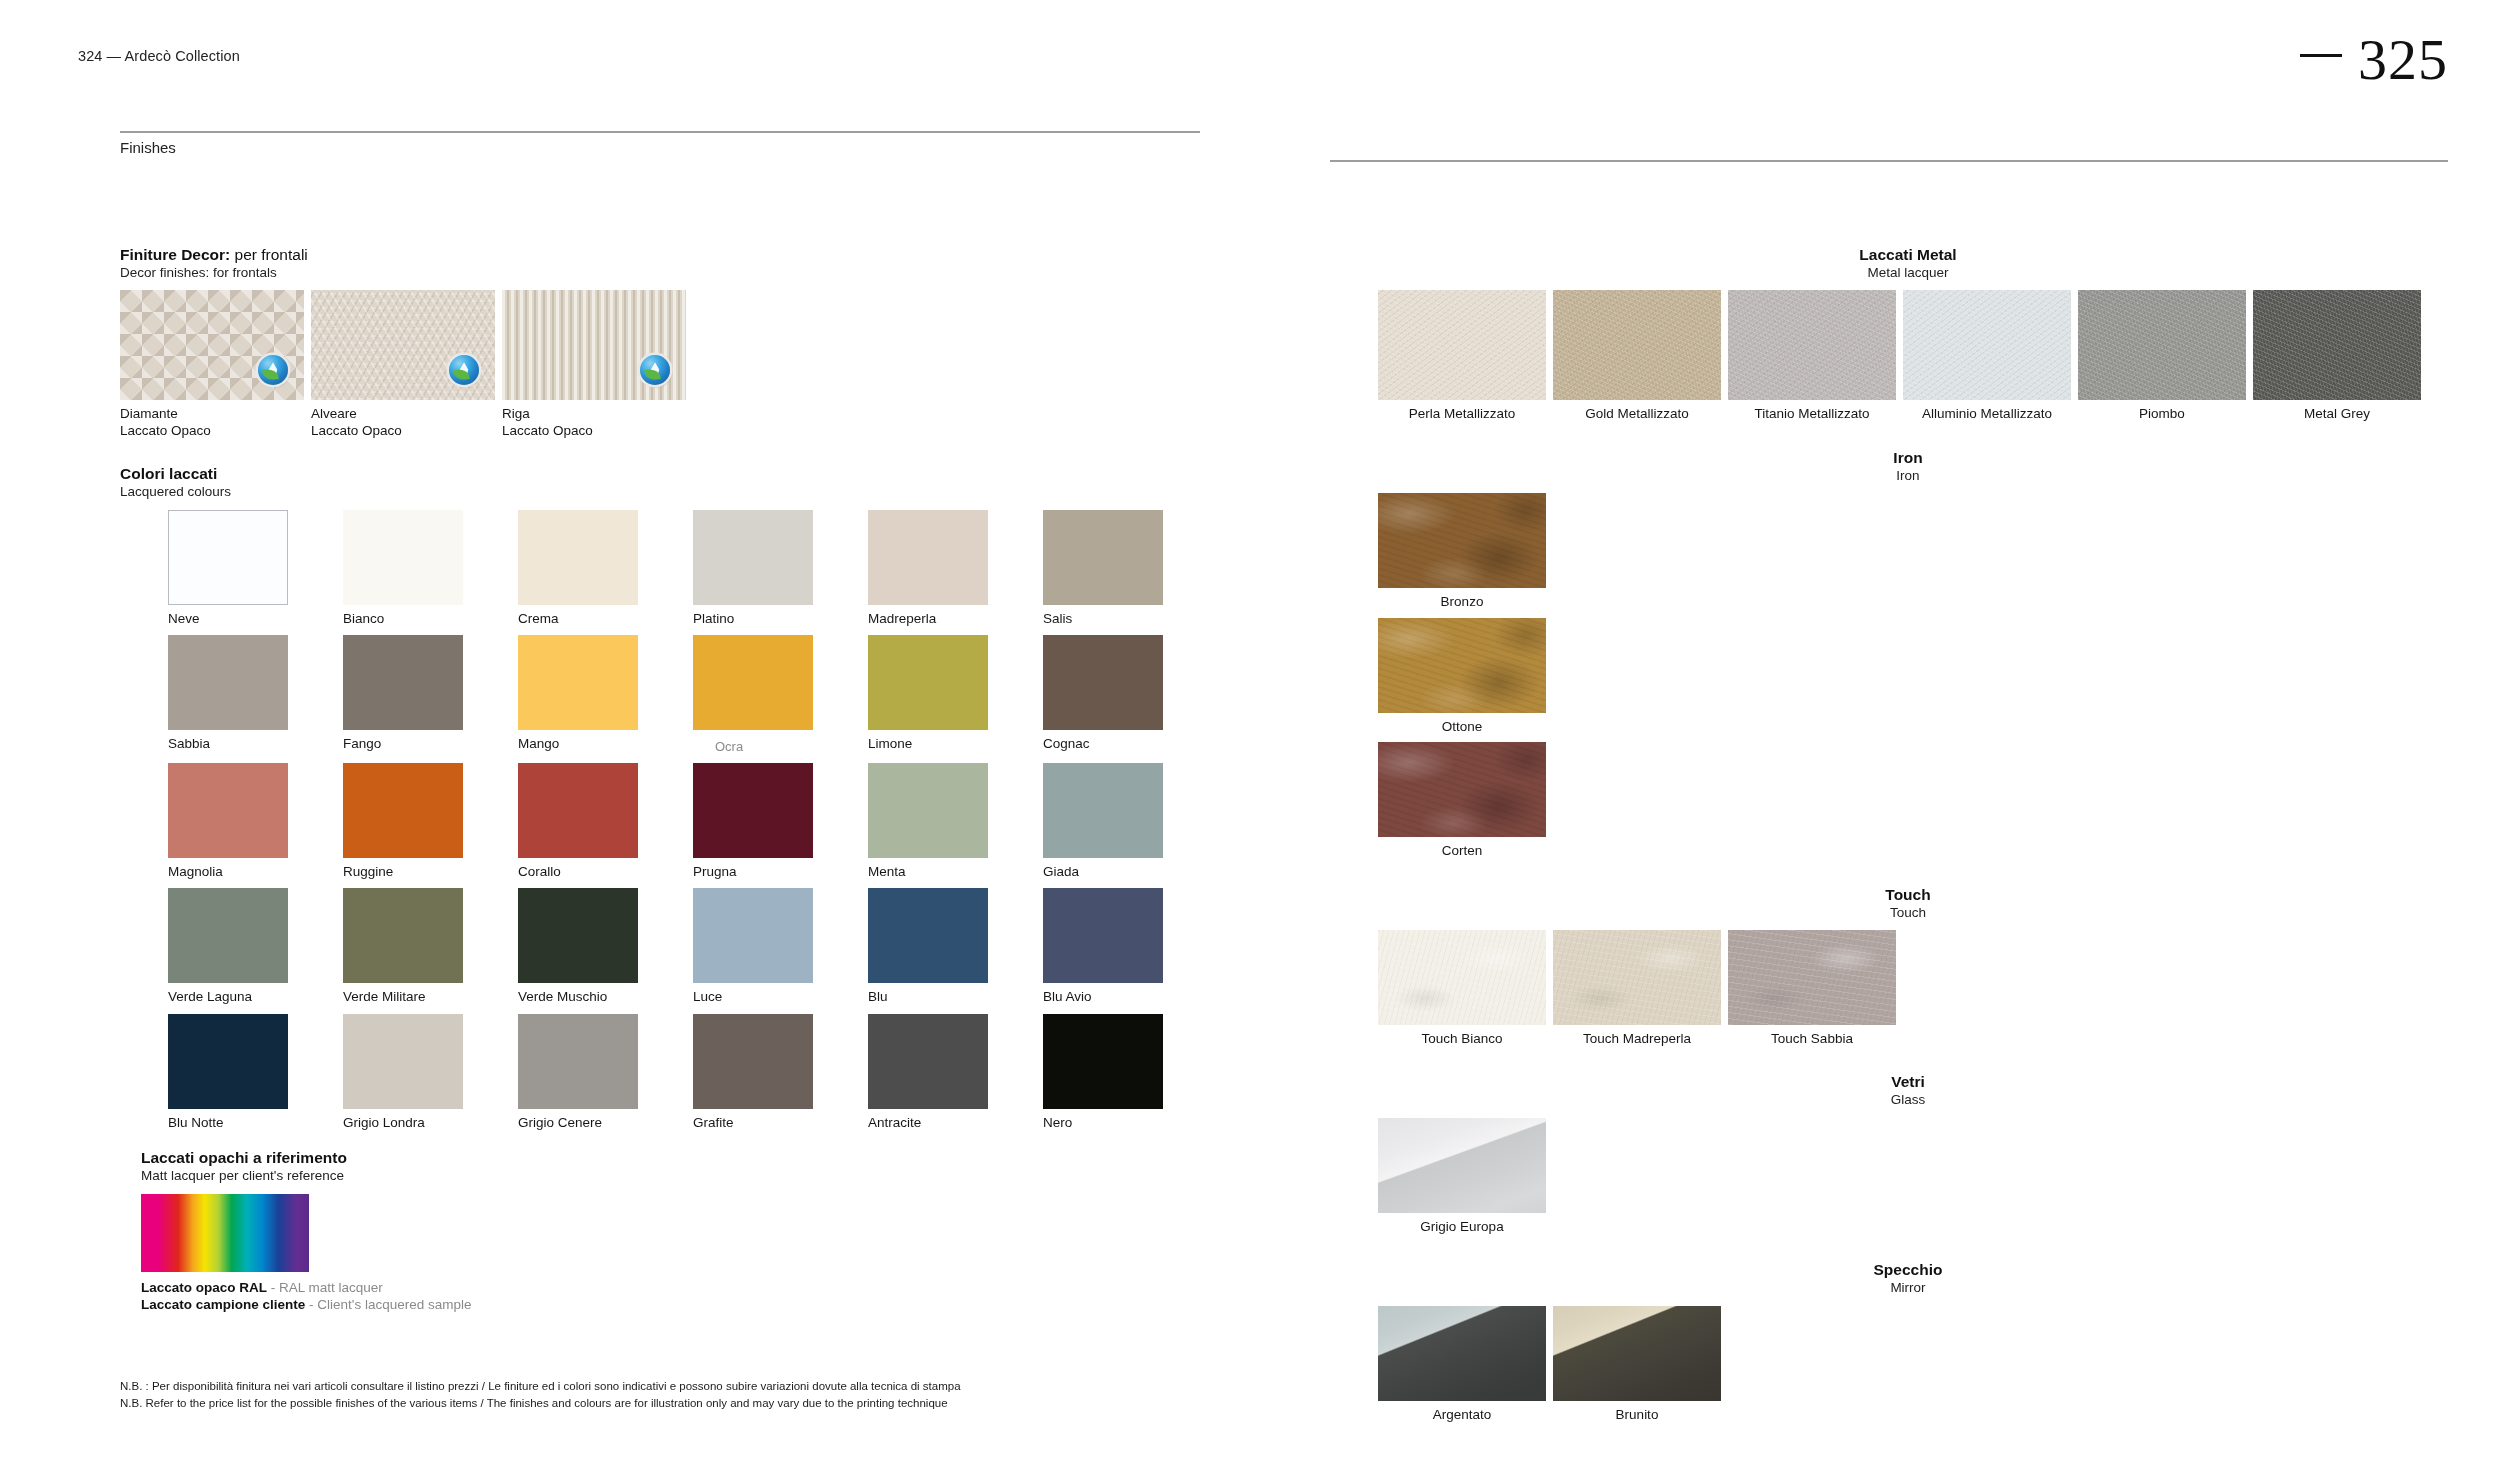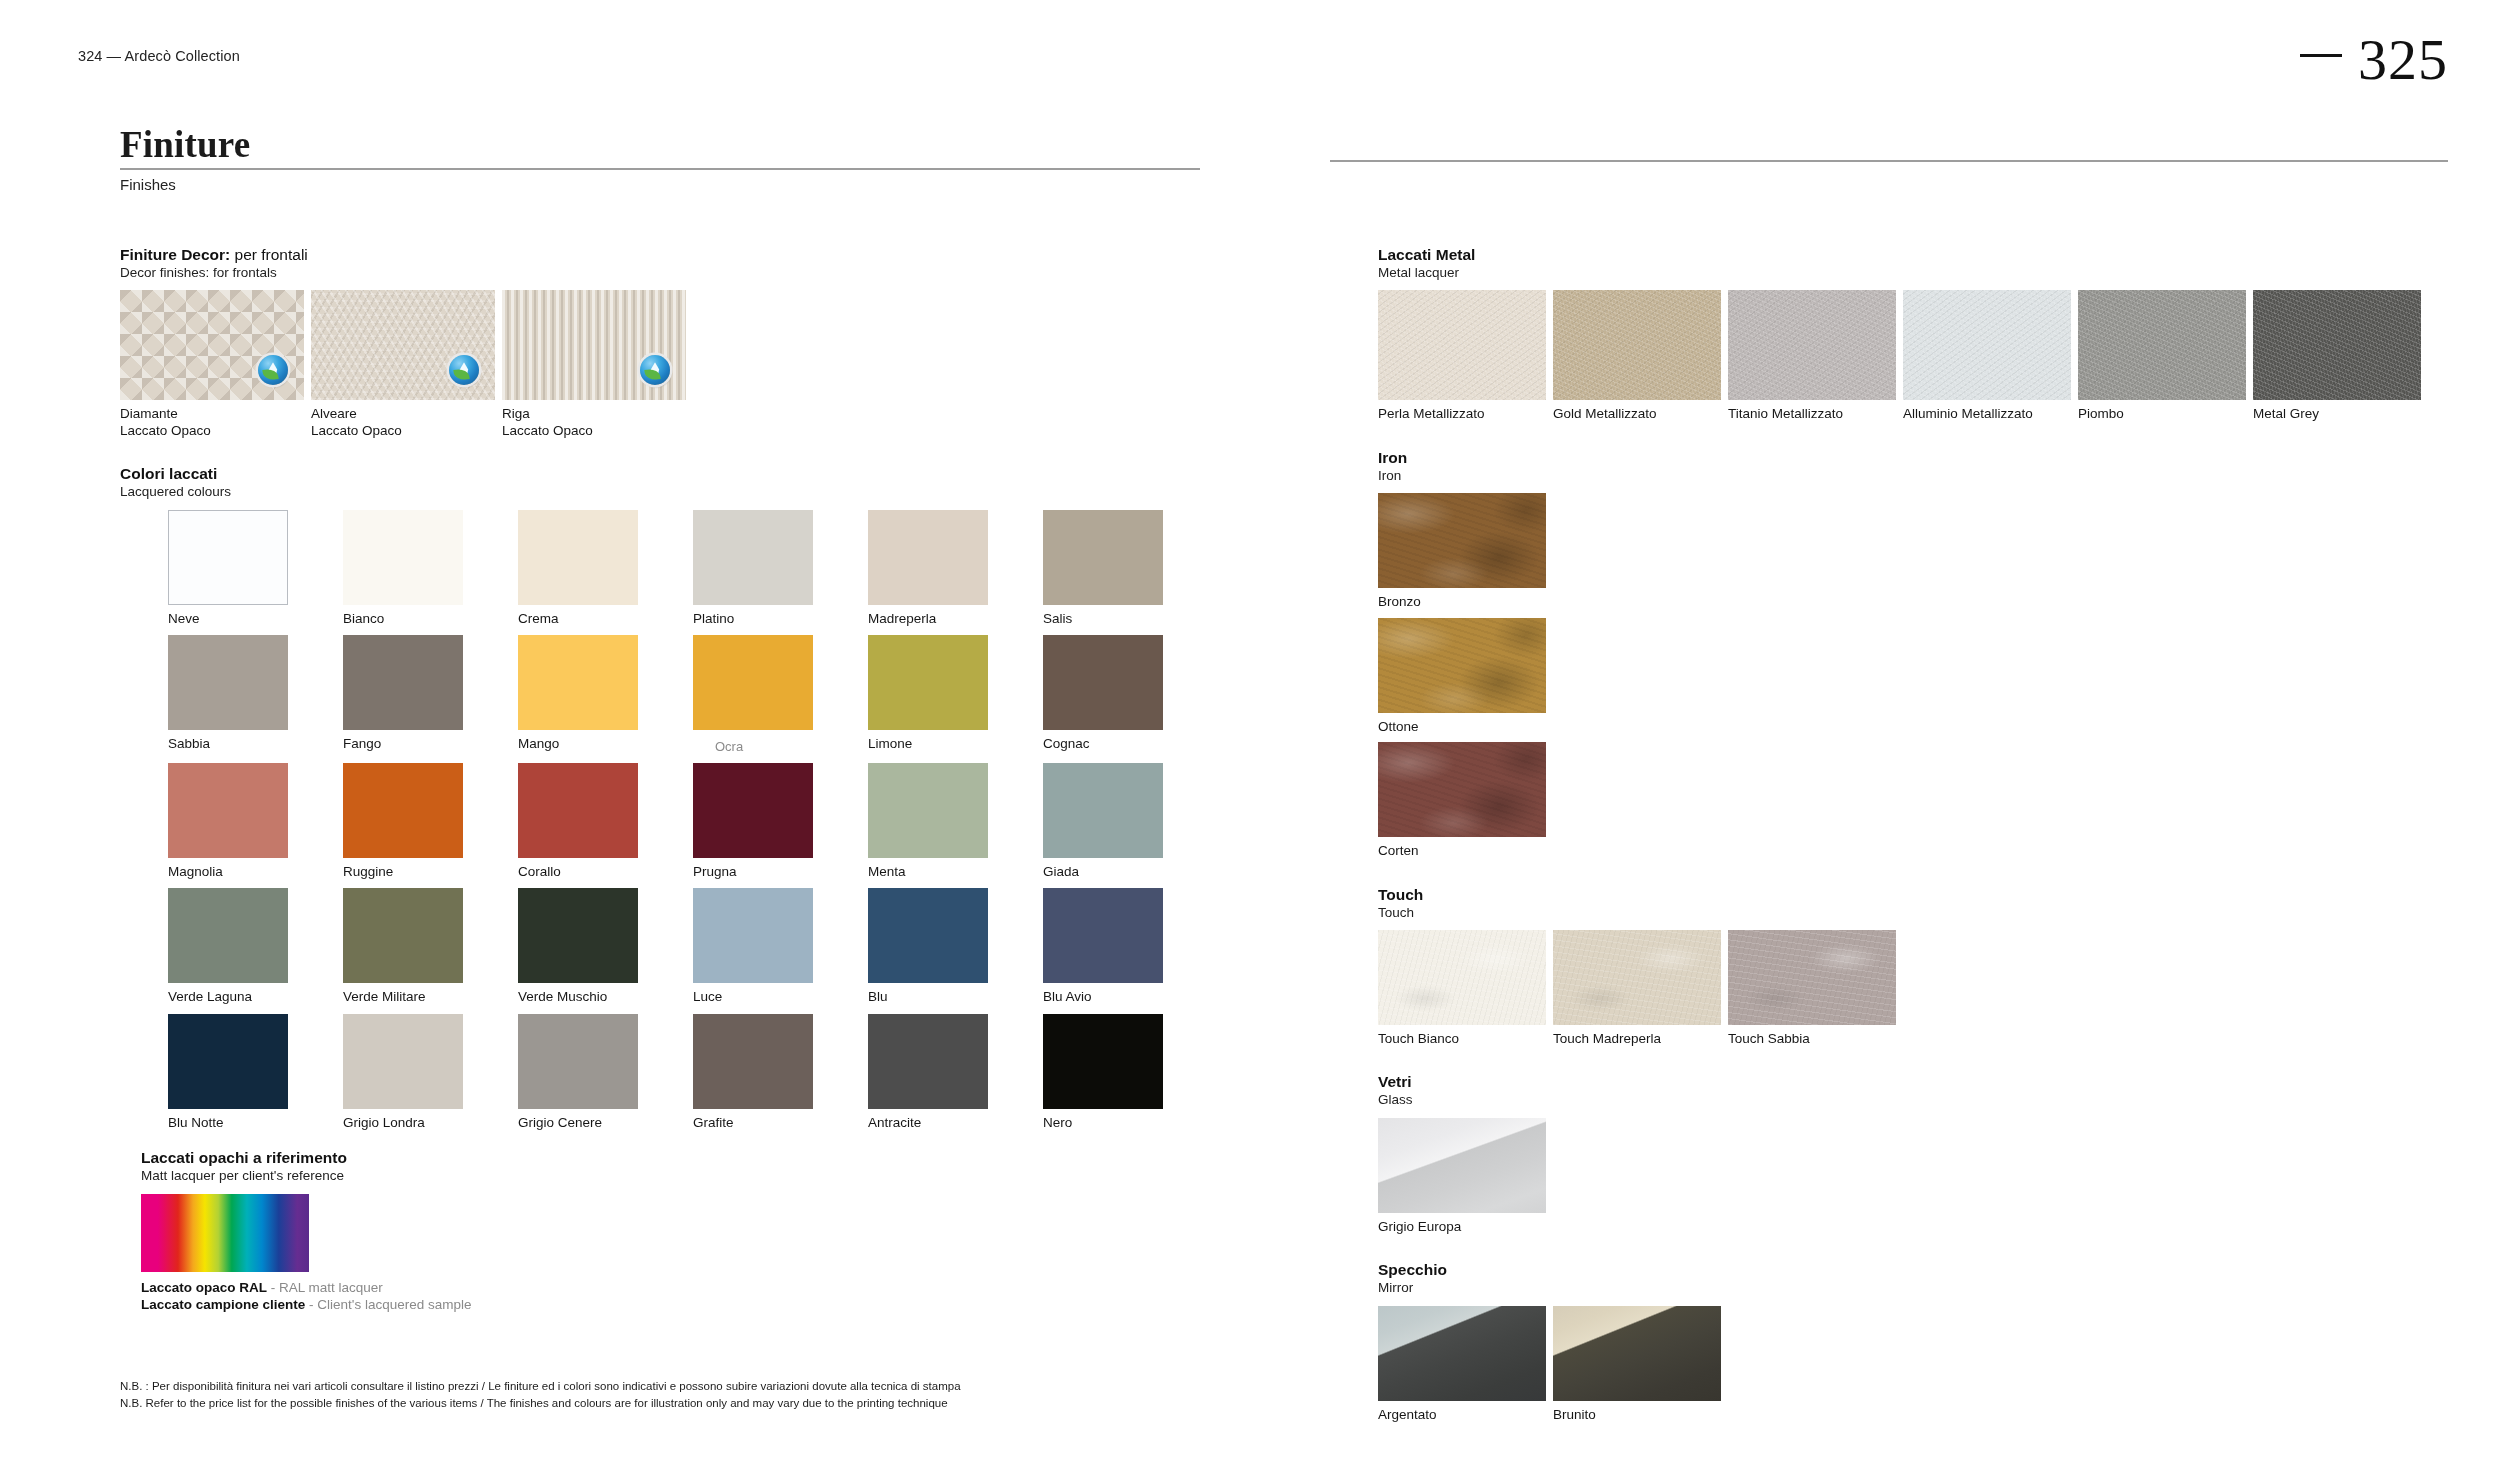--- a/index.html
+++ b/index.html
@@ -128,21 +128,21 @@
   .ral-lines b { font-weight: 700; color: #111; }
   .ral-lines span { color: #8a8a8a; }
 
   
   .footnote {
     position: absolute; left: 120px; top: 1378px; width: 1120px;
     font-size: 11.5px; line-height: 1.45; color: #1c1c1c;
   }
 
   
-  .col-right { position: absolute; left: 1378px; top: 246px; width: 1060px; }
+  .col-right { position: absolute; left: 1378px; top: 246px; width: 1060px; text-align: center; }
   .block { margin-bottom: 26px; }
 
   .metal-row { gap: 7px; }
   .metal-row .cell { width: 168px; }
   .metal-row .chip { height: 110px; }
 
   .iron-row { gap: 7px; flex-direction: column; }
   .iron-row .cell { width: 168px; }
   .iron-row .chip { height: 95px; }
 
@@ -209,21 +209,20 @@
 <body>
 
 <div class="folio-left">324 — Ardecò Collection</div>
 
 <div class="folio-right">
   <span class="dash"></span>
   <span class="num">325</span>
 </div>
 
 <div class="title-block">
-  <h1>Finiture</h1>
   <div class="rule"></div>
   <div class="title-sub">Finishes</div>
 </div>
 <div class="rule-right"></div>
 
 <div class="col-left">
 
   <section>
     <div class="sec-head">
       <div class="sec-it">

